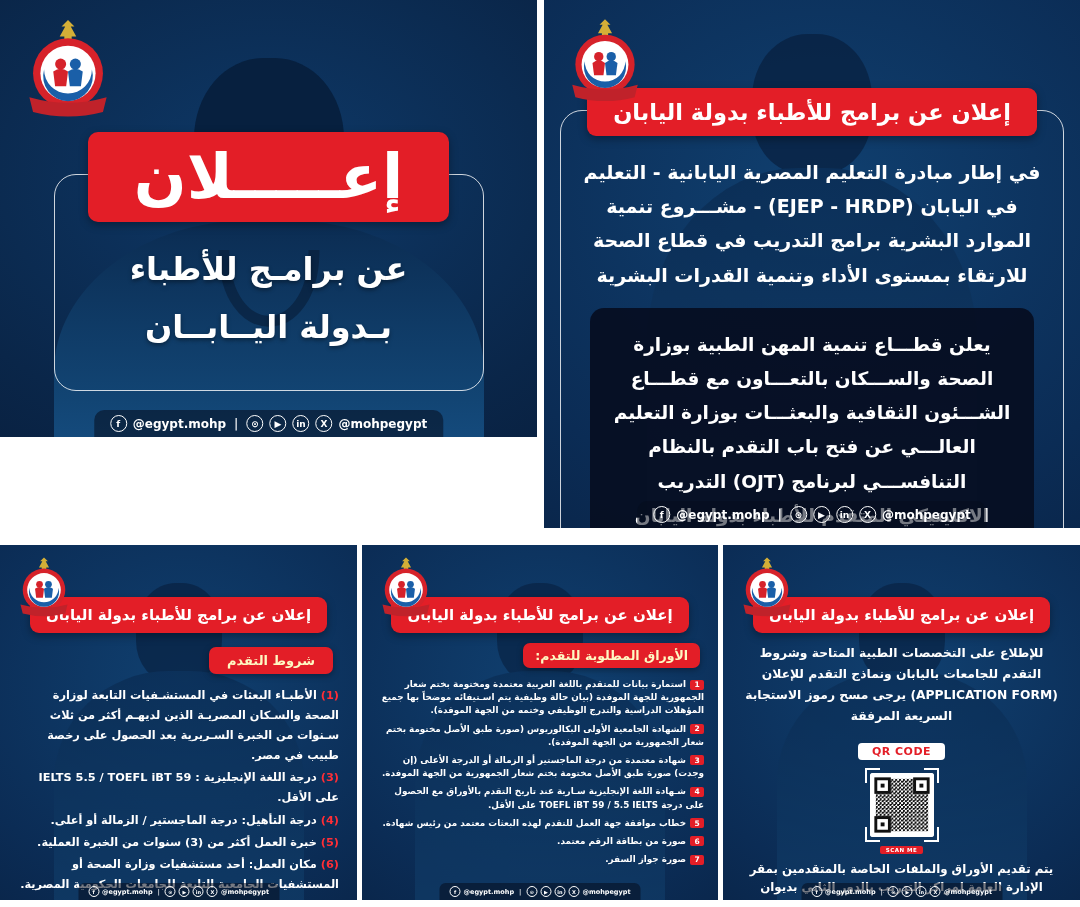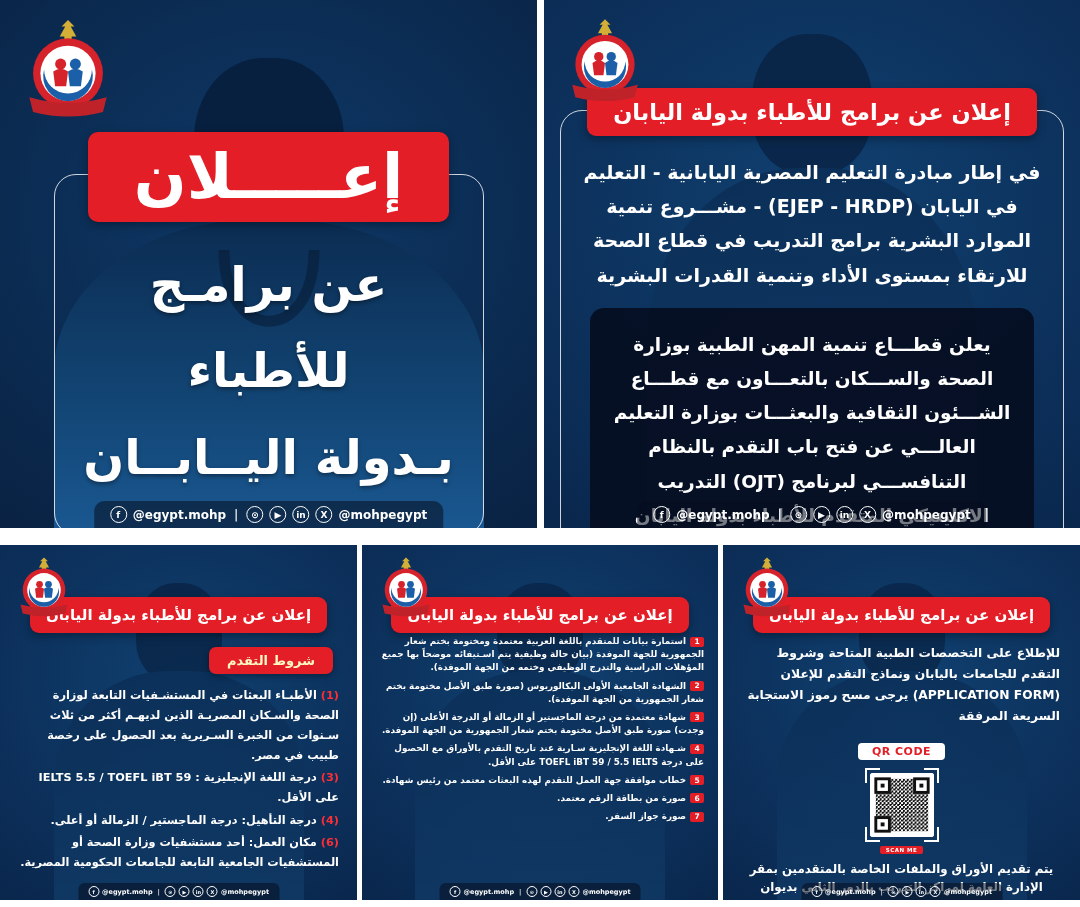--- a/index.html
+++ b/index.html
@@ -1,21 +1,21 @@
 <!DOCTYPE html>
 <html lang="ar"><head>
 <meta charset="utf-8">
 <style>
   html,body{margin:0;padding:0;}
   body{width:1080px;height:907px;background:#ffffff;font-family:"DejaVu Sans",sans-serif;}
   .grid{position:relative;width:1080px;height:907px;background:#ffffff;overflow:hidden;}
 
   .panel{position:absolute;overflow:hidden;color:#fff;
     background:radial-gradient(130% 115% at 52% 38%, #104070 0%, #0b2c55 52%, #071b38 100%);}
-  .p-tl{left:0;   top:8;   width:537px;height:528px;background:radial-gradient(135% 120% at 50% 40%, #0e3968 0%, #0a2649 50%, #061630 100%);}
+  .p-tl{left:0;   top:8;   width:537px;height:437px;background:radial-gradient(135% 120% at 50% 40%, #0e3968 0%, #0a2649 50%, #061630 100%);}
   .p-tr{left:544px;top:8;   width:536px;height:528px;}
   .p-bl{left:0;   top:545px;width:357px;height:355px;}
   .p-bm{left:362px;top:545px;width:356px;height:355px;}
   .p-br{left:723px;top:545px;width:357px;height:355px;}
 
   
   .fig{position:absolute;left:0;top:0;width:100%;height:100%;pointer-events:none;}
   .fig .head{position:absolute;left:50%;transform:translateX(-50%);background:#081f3e;border-radius:46% 46% 42% 42%;}
   .fig .torso{position:absolute;left:50%;transform:translateX(-50%);background:linear-gradient(180deg,#0a2a50 0%,#11416f 70%,#1a5档 100%);border-radius:46% 46% 0 0;}
   .p-tl .fig .head{top:58px;width:150px;height:175px;background:#07203f;}
@@ -35,21 +35,21 @@
   .hdr{font-size:15px;padding:9px 16px;margin:0 auto;width:fit-content;text-align:center;}
   .p-tr .hdr{font-size:22.5px;padding:11px 26px;}
 
   
   .outline{border:1.6px solid rgba(255,255,255,.8);border-radius:22px;}
 
   
   .tl-stack{position:relative;z-index:3;display:flex;flex-direction:column;align-items:center;margin-top:132px;}
   .tl-banner{font-size:62px;line-height:1;padding:14px 46px;border-radius:10px;letter-spacing:1px;}
   .tl-outline{margin-top:-48px;width:392px;padding:66px 18px 34px 18px;text-align:center;}
-  .tl-line{font-size:48px;font-weight:bold;line-height:1.8;text-shadow:0 2px 4px rgba(0,0,0,.4);}
+  .tl-line{font-size:32px;font-weight:bold;line-height:1.8;text-shadow:0 2px 4px rgba(0,0,0,.4);}
 
   
   .tr-stack{position:relative;z-index:3;display:flex;flex-direction:column;align-items:center;margin-top:88px;}
   .tr-outline{margin-top:-26px;width:458px;padding:44px 22px 26px 22px;display:flex;flex-direction:column;align-items:center;}
   .tr-intro{font-size:19px;font-weight:bold;text-align:center;line-height:1.8;direction:rtl;}
   .tr-darkbox{margin-top:16px;background:rgba(6,14,33,.93);border-radius:14px;padding:20px 22px;
     font-size:18.5px;font-weight:bold;text-align:center;line-height:1.85;direction:rtl;width:400px;}
 
   
   .b-stack{position:relative;z-index:3;display:flex;flex-direction:column;direction:rtl;padding:0 18px;}
@@ -62,21 +62,21 @@
   .cond-list{display:flex;flex-direction:column;gap:2px;margin-top:2px;}
   .cond-item{font-size:11.3px;font-weight:bold;line-height:1.78;text-align:right;}
   .cond-num{color:#ff2e36;margin-left:4px;}
 
   .doc-list{display:flex;flex-direction:column;gap:5px;margin-top:2px;}
   .doc-item{font-size:8.8px;font-weight:bold;line-height:1.5;text-align:right;display:block;}
   .doc-num{display:inline-flex;align-items:center;justify-content:center;background:#e31e27;color:#fff;
     min-width:10px;height:10px;border-radius:2px;font-size:7.5px;margin-left:4px;padding:0 2px;vertical-align:middle;}
 
   
-  .br-intro{font-size:12.3px;font-weight:bold;line-height:1.7;margin-top:10px;}
+  .br-intro{font-size:12.3px;font-weight:bold;text-align:center;line-height:1.7;margin-top:10px;}
   .qr-label{background:#fff;color:#e31e27;font-weight:bold;font-size:11px;padding:2px 14px;border-radius:4px;
     align-self:center;margin-top:16px;letter-spacing:.5px;}
   .qr-wrap{align-self:center;position:relative;margin-top:8px;width:64px;height:64px;padding:5px;}
   .qr-wrap svg{width:64px;height:64px;display:block;background:#fff;border-radius:3px;}
   .corner{position:absolute;width:13px;height:13px;border:2px solid #fff;}
   .c-tl{left:0;top:0;border-right:none;border-bottom:none;}
   .c-tr{right:0;top:0;border-left:none;border-bottom:none;}
   .c-bl{left:0;bottom:0;border-right:none;border-top:none;}
   .c-br{right:0;bottom:0;border-left:none;border-top:none;}
   .scan-label{background:#e31e27;color:#fff;font-size:5.5px;font-weight:bold;padding:1px 6px;border-radius:2px;
@@ -188,20 +188,21 @@
       </svg>
     <div class="b-stack">
       <div class="b-hdr-wrap">
           <div class="banner hdr">إعلان عن برامج للأطباء بدولة اليابان</div>
         </div>
       <div class="badge bl-badge">شروط التقدم</div>
       <div class="cond-list">
         <div class="cond-item"><span class="cond-num">(1)</span><span>الأطبـاء البعثات في المستشـفيات التابعة لوزارة الصحة والسـكان المصريـة الذين لديهـم أكثر من ثلاث سـنوات من الخبرة السـريرية بعد الحصول على رخصة طبيب في مصر.</span></div>
         <div class="cond-item"><span class="cond-num">(3)</span><span>درجة اللغة الإنجليزية : IELTS 5.5 / TOEFL iBT 59 على الأقل.</span></div>
         <div class="cond-item"><span class="cond-num">(4)</span><span>درجة التأهيل: درجة الماجستير / الزمالة أو أعلى.</span></div>
+        <div class="cond-item"><span class="cond-num">(5)</span><span>خبرة العمل أكثر من (3) سنوات من الخبرة العملية.</span></div>
         <div class="cond-item"><span class="cond-num">(6)</span><span>مكان العمل: أحد مستشفيات وزارة الصحة أو المستشفيات الجامعية التابعة للجامعات الحكومية المصرية.</span></div>
 
       </div>
     </div>
     <div class="social sm">
       <span class="sicon">f</span>
       <span>@egypt.mohp</span>
       <span class="sdiv">|</span>
       <span class="sicon">⊙</span>
       <span class="sicon">▶</span>
@@ -216,20 +217,21 @@
       <div class="head"></div>
       <div class="torso" style="background:linear-gradient(180deg,#0a2a50,#12406d);border-radius:46% 46% 0 0;"></div>
     </div>
     <svg class="logo logo-sm" viewBox="0 0 100 115">
         <use href="#moh-logo"></use>
       </svg>
     <div class="b-stack" style="padding:0 14px;">
       <div class="b-hdr-wrap">
           <div class="banner hdr">إعلان عن برامج للأطباء بدولة اليابان</div>
         </div>
+      <div class="badge bm-badge">الأوراق المطلوبة للتقدم:</div>
       <div class="doc-list">
         <div class="doc-item"><span class="doc-num">1</span><span>استمارة بيانات للمتقدم باللغة العربية معتمدة ومختومة بختم شعار الجمهورية للجهة الموفدة (بيان حالة وظيفية يتم اسـتيفائه موضحاً بها جميع المؤهلات الدراسية والتدرج الوظيفي وختمه من الجهة الموفدة).</span></div>
         <div class="doc-item"><span class="doc-num">2</span><span>الشهادة الجامعية الأولى البكالوريوس (صورة طبق الأصل مختومة بختم شعار الجمهورية من الجهة الموفدة).</span></div>
         <div class="doc-item"><span class="doc-num">3</span><span>شهادة معتمدة من درجة الماجستير أو الزمالة أو الدرجة الأعلى (إن وجدت) صورة طبق الأصل مختومة بختم شعار الجمهورية من الجهة الموفدة.</span></div>
         <div class="doc-item"><span class="doc-num">4</span><span>شـهادة اللغة الإنجليزية سـارية عند تاريخ التقدم بالأوراق مع الحصول على درجة TOEFL iBT 59 / 5.5 IELTS على الأقل.</span></div>
         <div class="doc-item"><span class="doc-num">5</span><span>خطاب موافقة جهة العمل للتقدم لهذه البعثات معتمد من رئيس شهادة.</span></div>
         <div class="doc-item"><span class="doc-num">6</span><span>صورة من بطاقة الرقم معتمد.</span></div>
         <div class="doc-item"><span class="doc-num">7</span><span>صورة جواز السفر.</span></div>
 
       </div>

